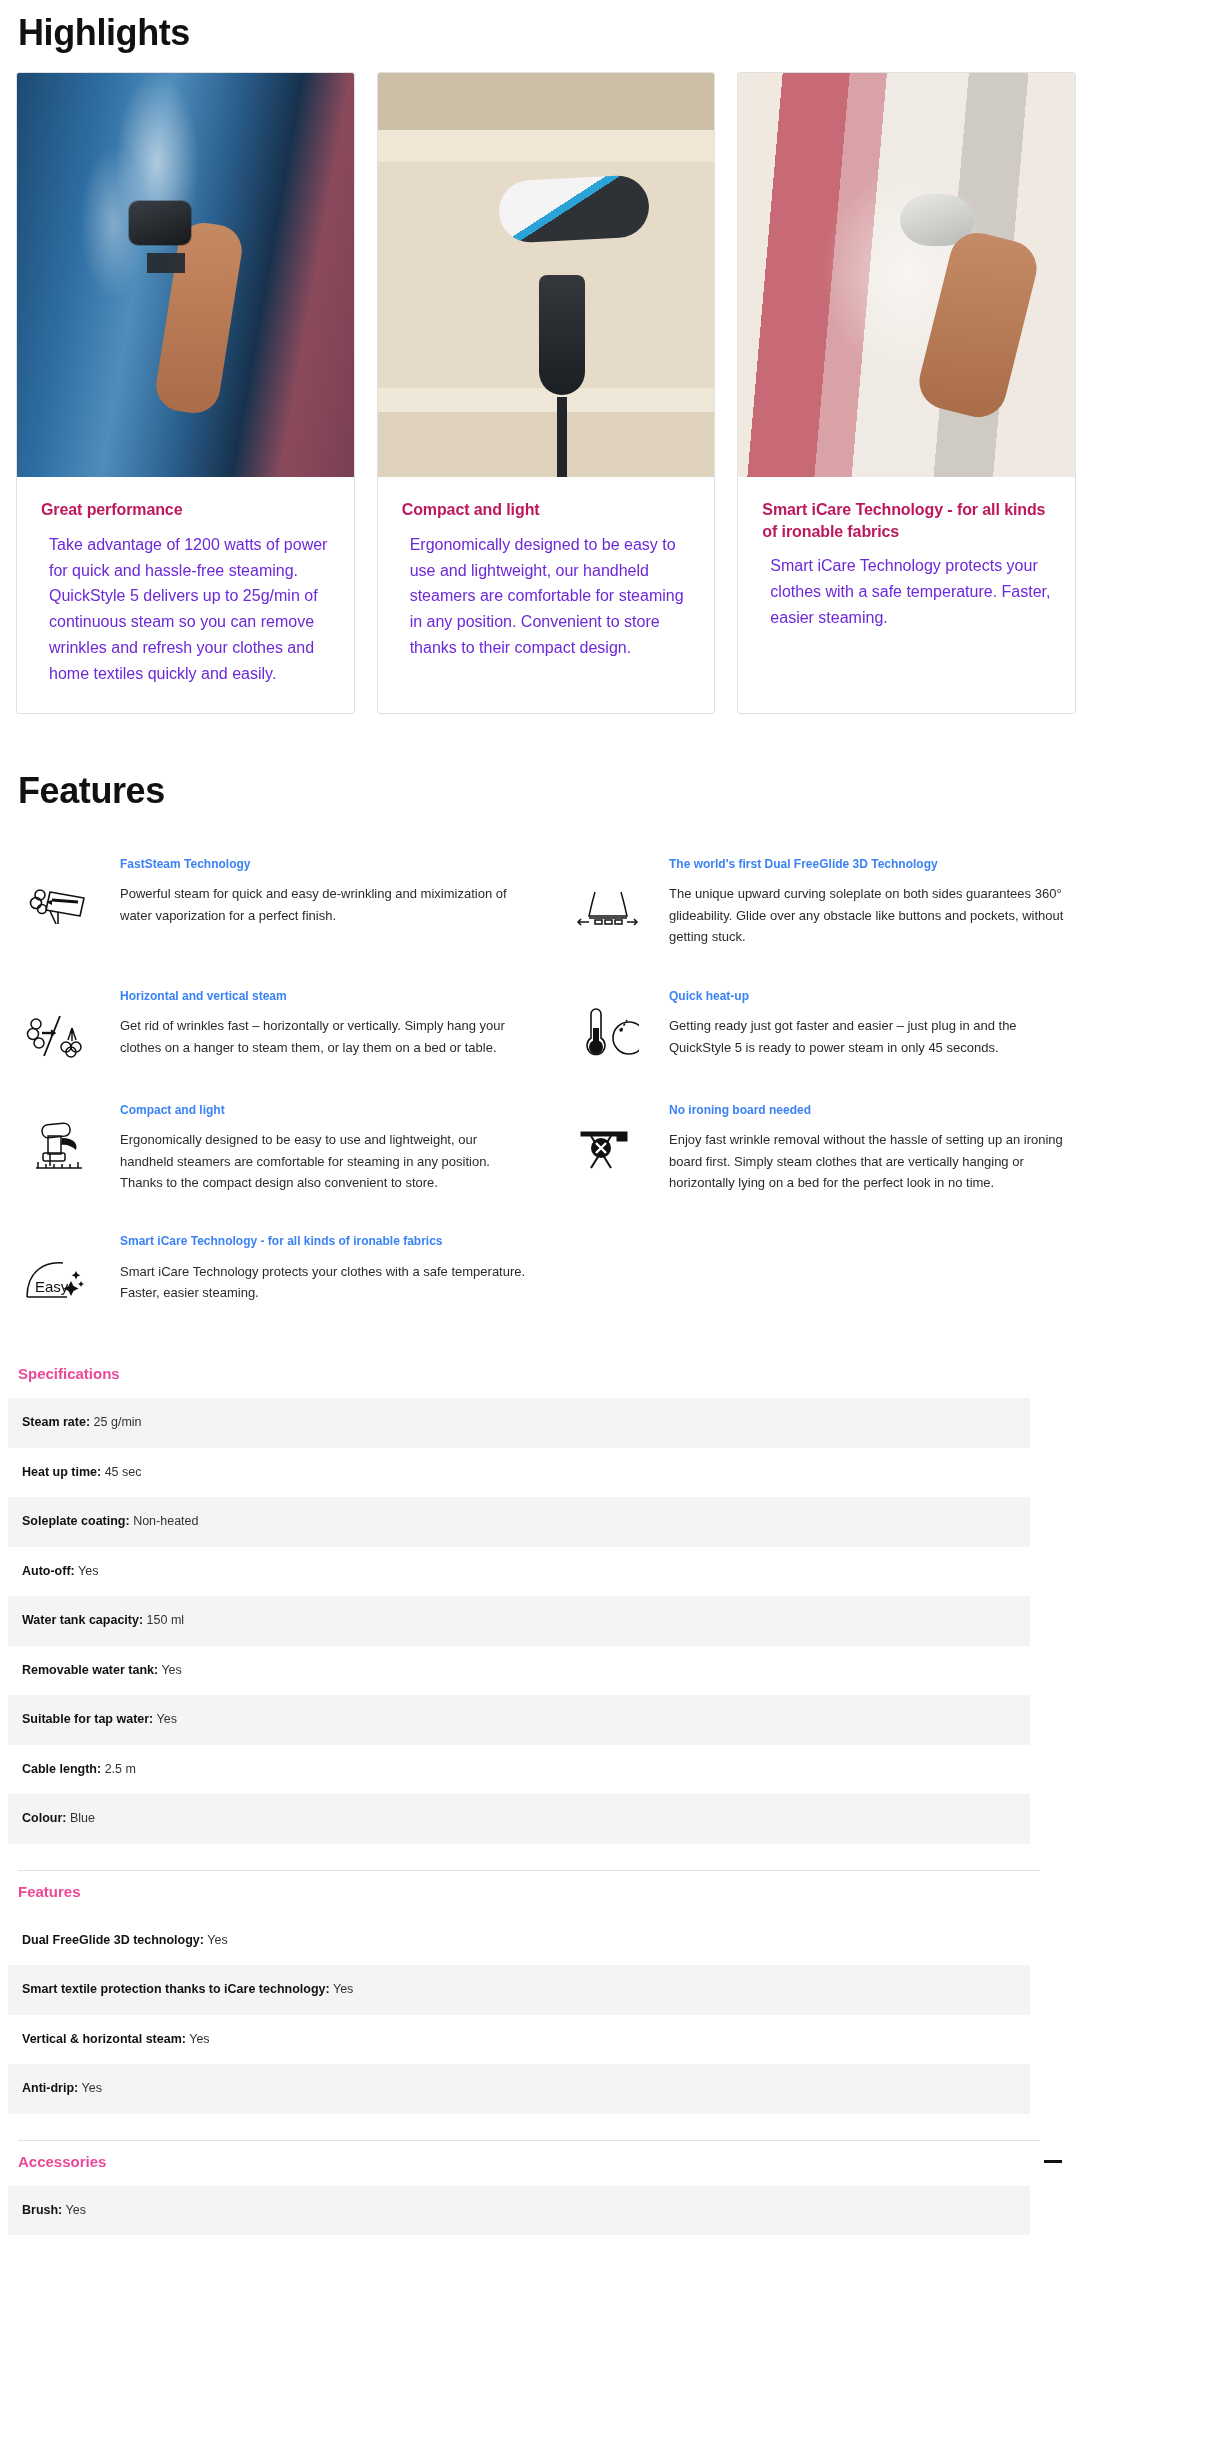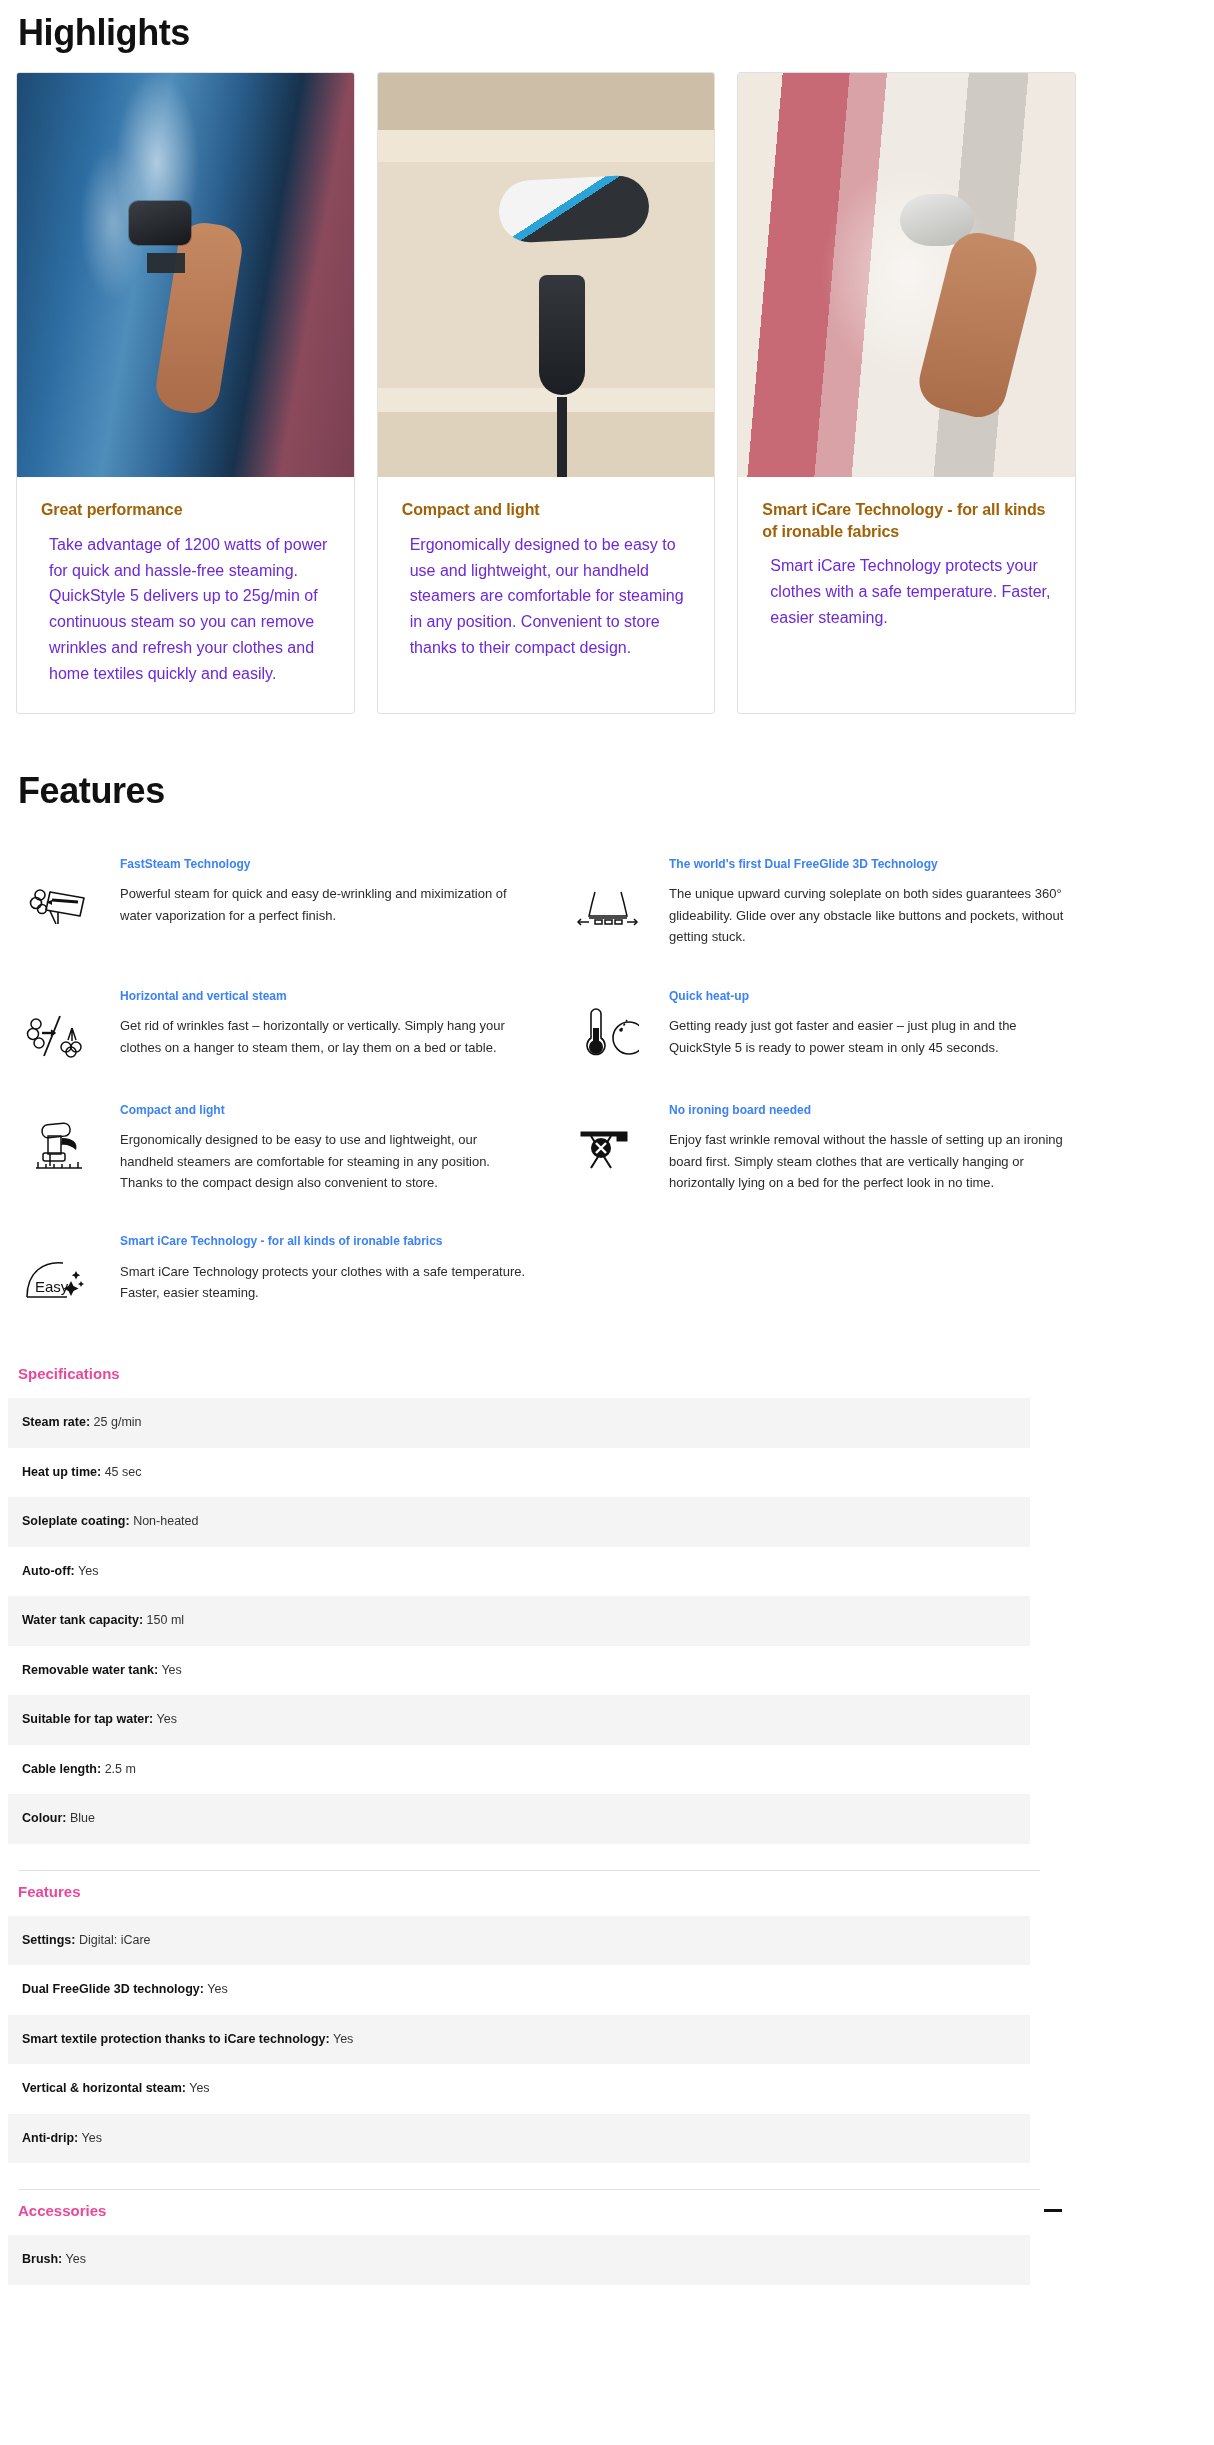--- a/index.html
+++ b/index.html
@@ -44,21 +44,21 @@
     height: 404px;
     width: 100%;
     position: relative;
     overflow: hidden;
   }
   .card-body { padding: 22px 24px 26px 24px; }
   .card-h {
     font-size: 16px;
     font-weight: bold;
     line-height: 1.35;
-    color: #a16207;
+    color: #be185d;
     margin-bottom: 11px;
     letter-spacing: -0.1px;
   }
   .card-p {
     font-size: 16px;
     line-height: 1.62;
     color: #6d28d9;
     margin-left: 8px;
   }
 
@@ -360,21 +360,20 @@
       <div class="spec-row alt"><b>Suitable for tap water:</b> <span>Yes</span></div>
       <div class="spec-row"><b>Cable length:</b> <span>2.5 m</span></div>
       <div class="spec-row alt"><b>Colour:</b> <span>Blue</span></div>
     </div>
     <div class="divider"></div>
   </div>
 
   <div class="spec-section" style="padding-top:0;">
     <div class="spec-title">Features</div>
     <div class="spec-table">
-      <div class="spec-row alt"><b>Settings:</b> <span>Digital: iCare</span></div>
       <div class="spec-row"><b>Dual FreeGlide 3D technology:</b> <span>Yes</span></div>
       <div class="spec-row alt"><b>Smart textile protection thanks to iCare technology:</b> <span>Yes</span></div>
       <div class="spec-row"><b>Vertical &amp; horizontal steam:</b> <span>Yes</span></div>
       <div class="spec-row alt"><b>Anti-drip:</b> <span>Yes</span></div>
     </div>
     <div class="divider"></div>
   </div>
 
   <div class="spec-section" style="padding-top:0;">
     <div class="spec-title with-toggle">

